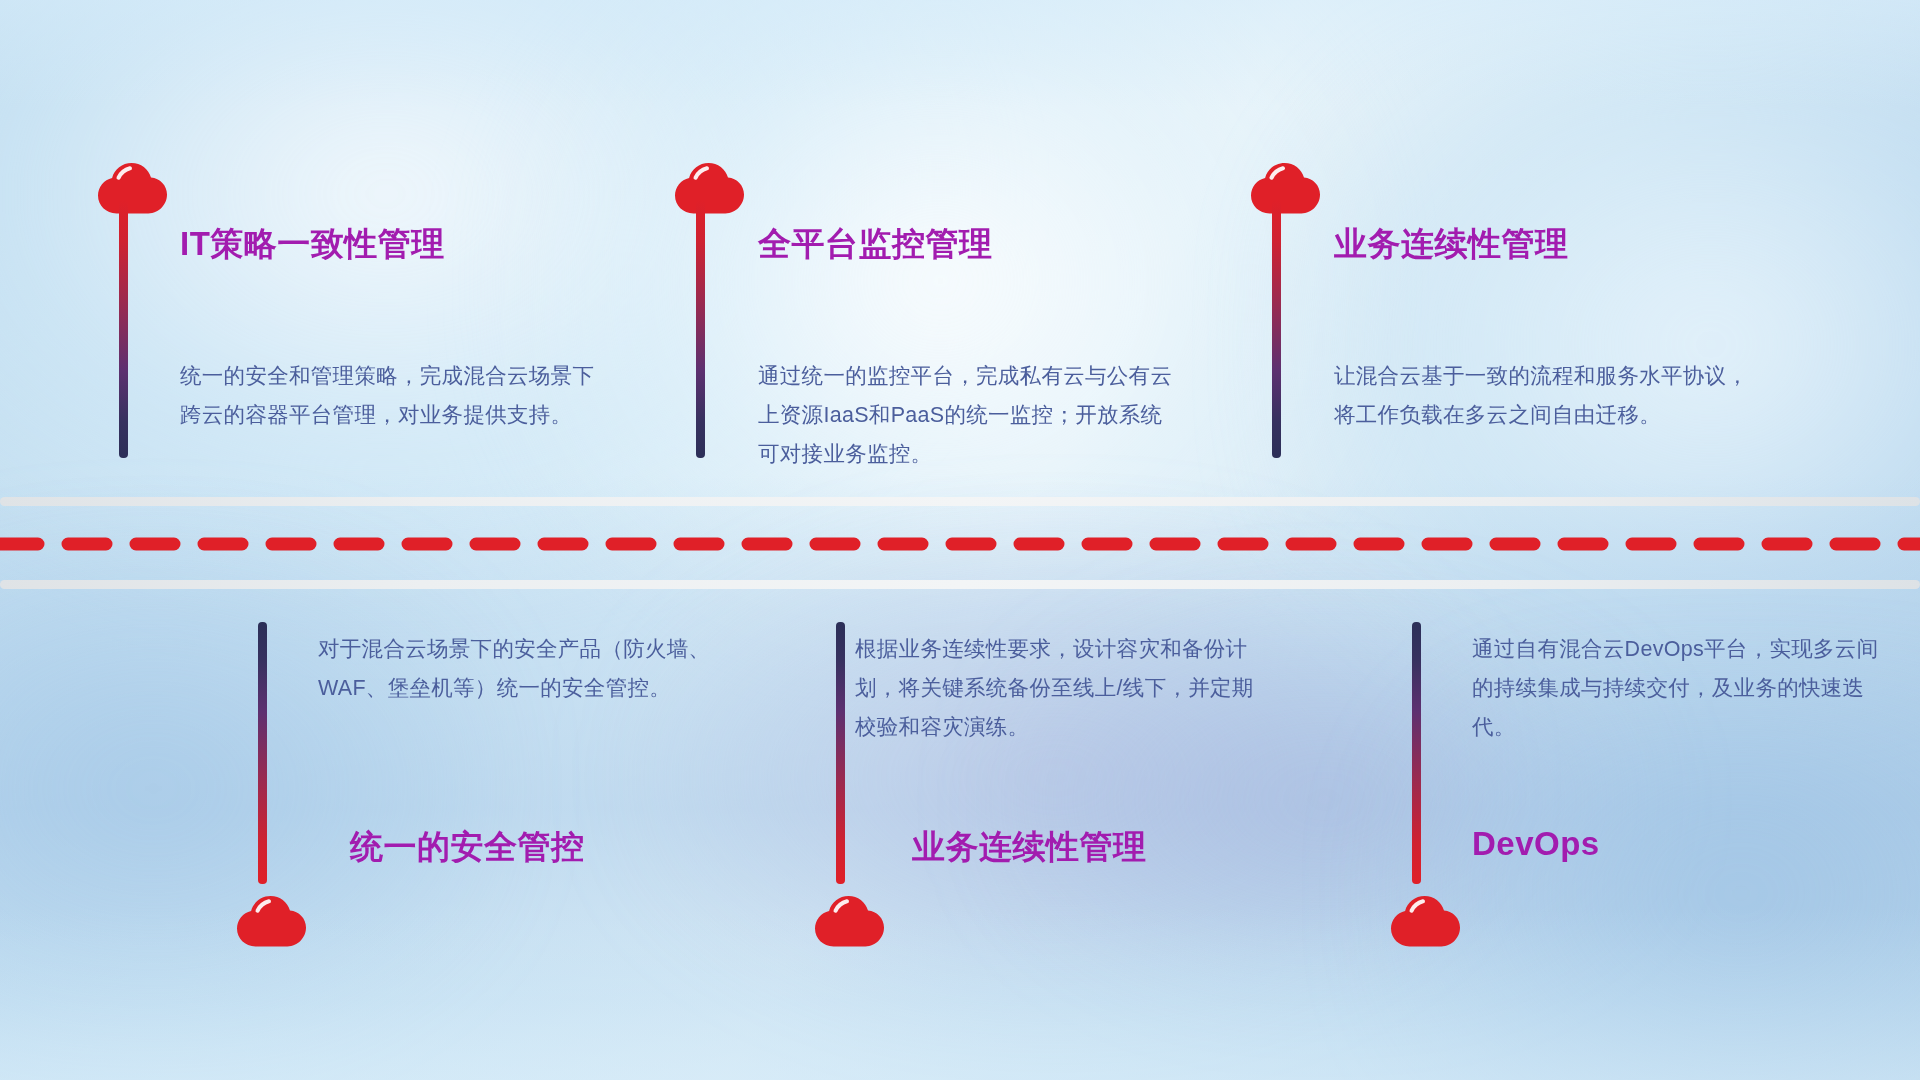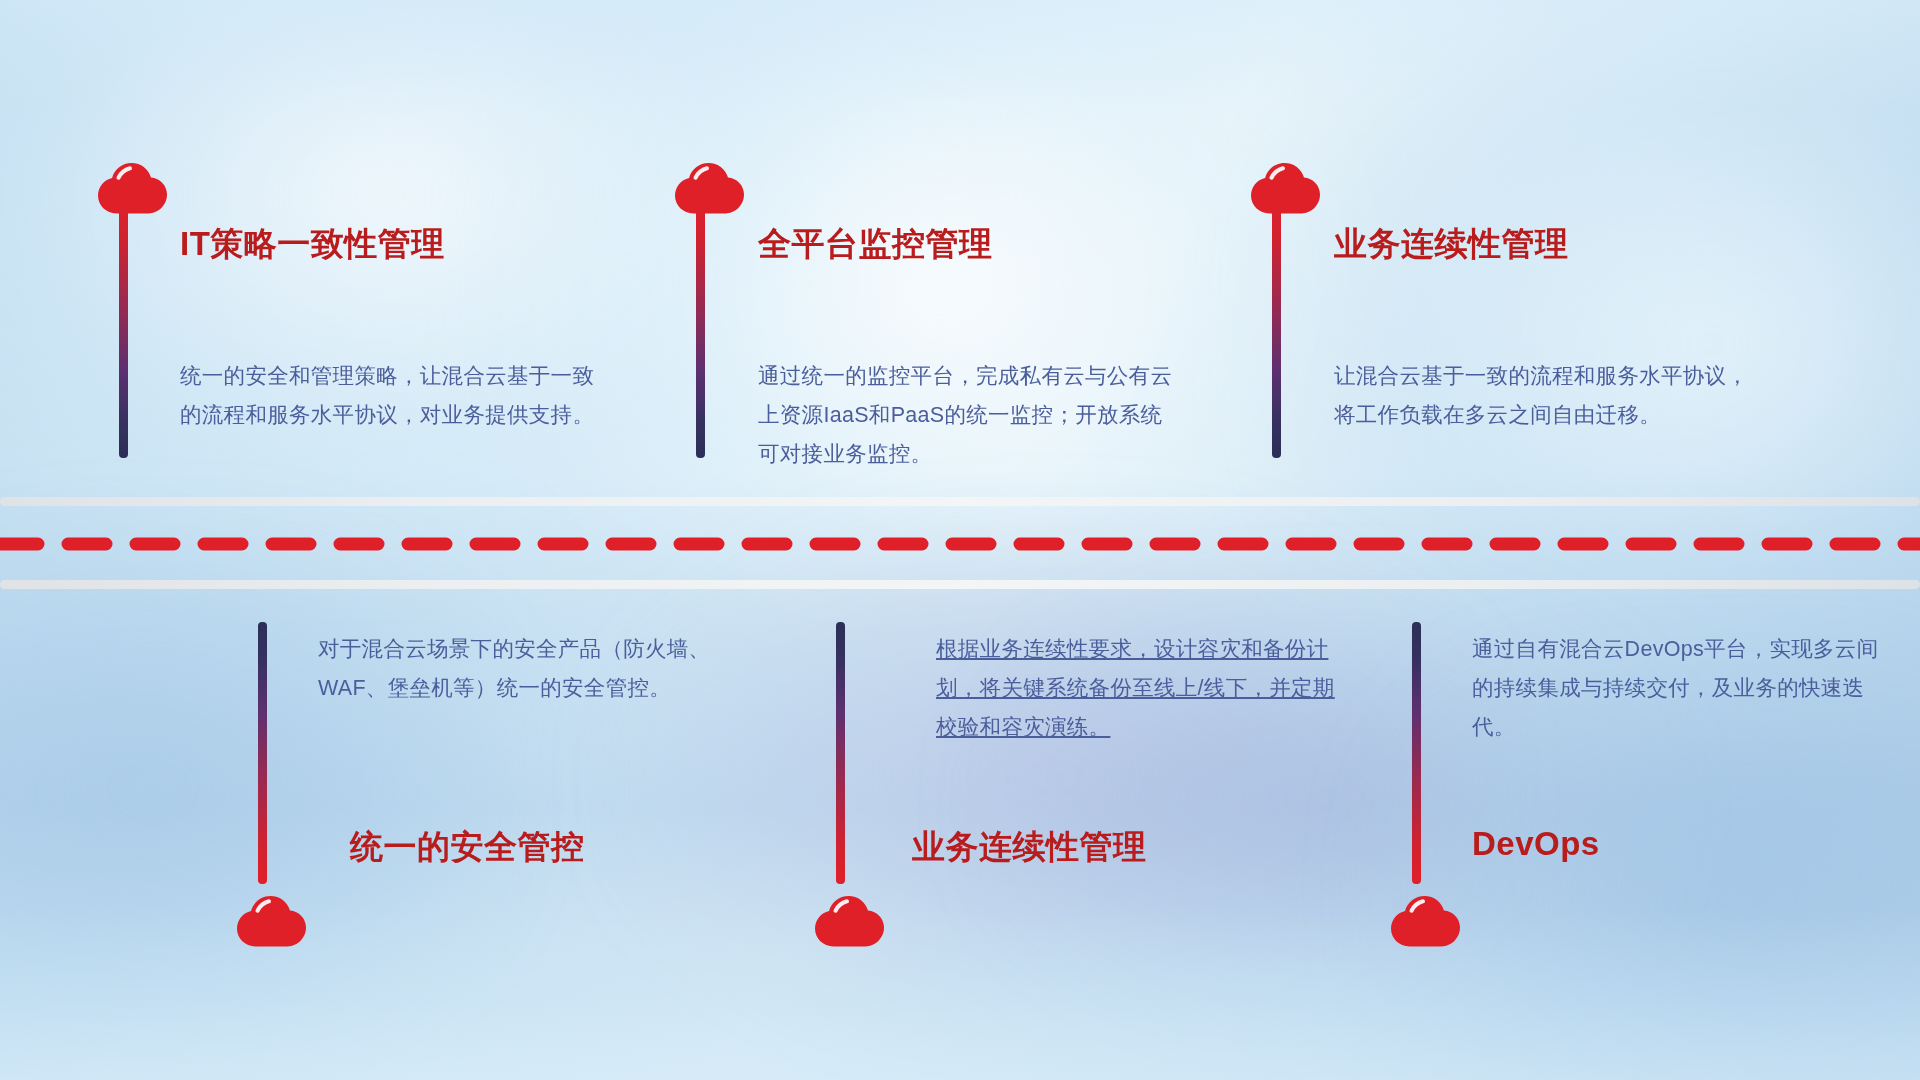--- a/index.html
+++ b/index.html
@@ -93,21 +93,21 @@
   .stem-bottom{ 
     background:linear-gradient(180deg,#2c2f58 0%, #36315f 14%, #5d3070 34%, #9a2a50 60%, #cf2231 84%, #e02028 100%);
   }
 
   
   .cloud{ position:absolute; width:76px; height:56px; }
   .cloud svg{ display:block; width:100%; height:100%; }
 
   .heading{
     position:absolute;
-    font-size:33px; font-weight:700; color:#b91c1c;
+    font-size:33px; font-weight:700; color:#a21caf;
     letter-spacing:.5px; white-space:nowrap;
   }
   .body{
     position:absolute;
     font-size:21.5px; line-height:39px; color:#4b5e9c;
     width:400px; letter-spacing:.3px;
   }
 </style>
 </head>
 <body>
@@ -126,21 +126,21 @@
 
 <div class="col">
   <div class="cloud" style="left:95px; top:160px;">
     <svg viewBox="0 0 76 56" xmlns="http://www.w3.org/2000/svg">
       <path d="M21.5 53.5C11 53.5 3 45.6 3 35.6c0-8.7 6-15.9 14.1-17.7C19.3 9.3 27.2 3 36.6 3c9.2 0 17 6.1 19.4 14.5 9 .7 16 8 16 17.1 0 9.9-8.1 18.9-18.6 18.9z" fill="#e02028"></path>
       <path d="M23.6 17.6c2.3-4.6 6.4-8 11.3-9.3" fill="none" stroke="#ffffff" stroke-width="4.2" stroke-linecap="round" opacity="0.92"></path>
     </svg>
   </div>
   <div class="stem stem-top" style="left:119px; top:200px; height:258px;"></div>
   <div class="heading" style="left:180px; top:222px;">IT策略一致性管理</div>
-  <div class="body" style="left:180px; top:357px; width:420px;">统一的安全和管理策略，让混合云基于一致的流程和服务水平协议，对业务提供支持。</div>
+  <div class="body" style="left:180px; top:357px; width:420px;">统一的安全和管理策略，完成混合云场景下跨云的容器平台管理，对业务提供支持。</div>
 </div>
 
 <div class="col">
   <div class="cloud" style="left:672px; top:160px;">
     <svg viewBox="0 0 76 56" xmlns="http://www.w3.org/2000/svg">
       <path d="M21.5 53.5C11 53.5 3 45.6 3 35.6c0-8.7 6-15.9 14.1-17.7C19.3 9.3 27.2 3 36.6 3c9.2 0 17 6.1 19.4 14.5 9 .7 16 8 16 17.1 0 9.9-8.1 18.9-18.6 18.9z" fill="#e02028"></path>
       <path d="M23.6 17.6c2.3-4.6 6.4-8 11.3-9.3" fill="none" stroke="#ffffff" stroke-width="4.2" stroke-linecap="round" opacity="0.92"></path>
     </svg>
   </div>
   <div class="stem stem-top" style="left:696px; top:200px; height:258px;"></div>
@@ -177,21 +177,21 @@
   <div class="cloud" style="left:234px; top:893px;">
     <svg viewBox="0 0 76 56" xmlns="http://www.w3.org/2000/svg">
       <path d="M21.5 53.5C11 53.5 3 45.6 3 35.6c0-8.7 6-15.9 14.1-17.7C19.3 9.3 27.2 3 36.6 3c9.2 0 17 6.1 19.4 14.5 9 .7 16 8 16 17.1 0 9.9-8.1 18.9-18.6 18.9z" fill="#e02028"></path>
       <path d="M23.6 17.6c2.3-4.6 6.4-8 11.3-9.3" fill="none" stroke="#ffffff" stroke-width="4.2" stroke-linecap="round" opacity="0.92"></path>
     </svg>
   </div>
 </div>
 
 <div class="col">
   <div class="stem stem-bottom" style="left:836px; top:622px; height:262px;"></div>
-  <div class="body" style="left:936px; top:630px; width:420px;text-decoration:underline;">根据业务连续性要求，设计容灾和备份计划，将关键系统备份至线上/线下，并定期校验和容灾演练。</div>
+  <div class="body" style="left:855px; top:630px; width:420px;">根据业务连续性要求，设计容灾和备份计划，将关键系统备份至线上/线下，并定期校验和容灾演练。</div>
   <div class="heading" style="left:896px; top:825px;margin-left:16px;">业务连续性管理</div>
   <div class="cloud" style="left:812px; top:893px;">
     <svg viewBox="0 0 76 56" xmlns="http://www.w3.org/2000/svg">
       <path d="M21.5 53.5C11 53.5 3 45.6 3 35.6c0-8.7 6-15.9 14.1-17.7C19.3 9.3 27.2 3 36.6 3c9.2 0 17 6.1 19.4 14.5 9 .7 16 8 16 17.1 0 9.9-8.1 18.9-18.6 18.9z" fill="#e02028"></path>
       <path d="M23.6 17.6c2.3-4.6 6.4-8 11.3-9.3" fill="none" stroke="#ffffff" stroke-width="4.2" stroke-linecap="round" opacity="0.92"></path>
     </svg>
   </div>
 </div>
 
 <div class="col">

